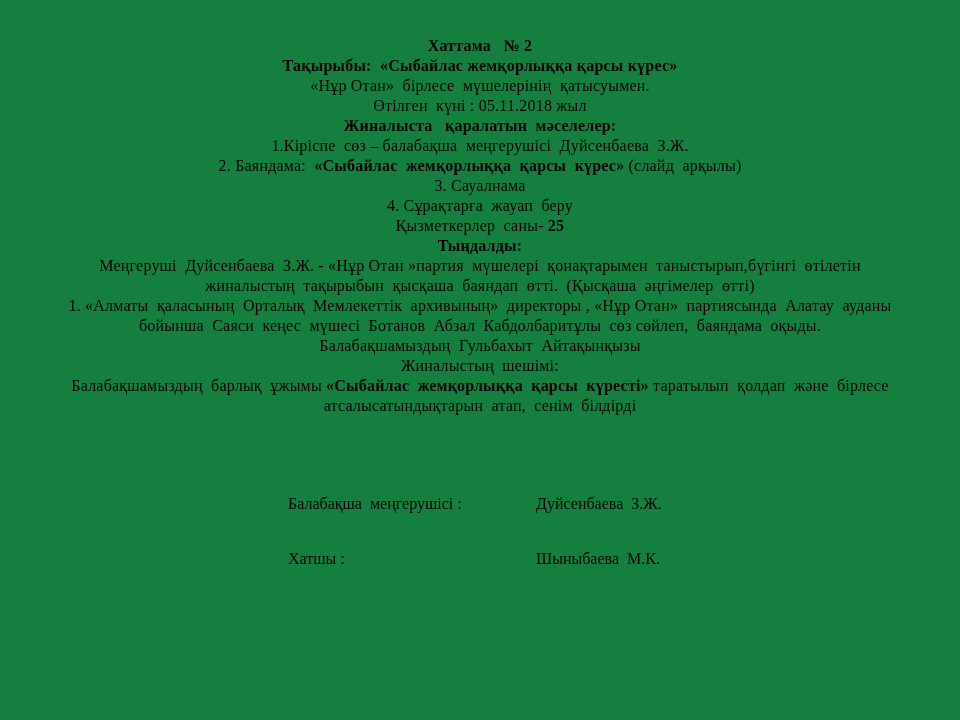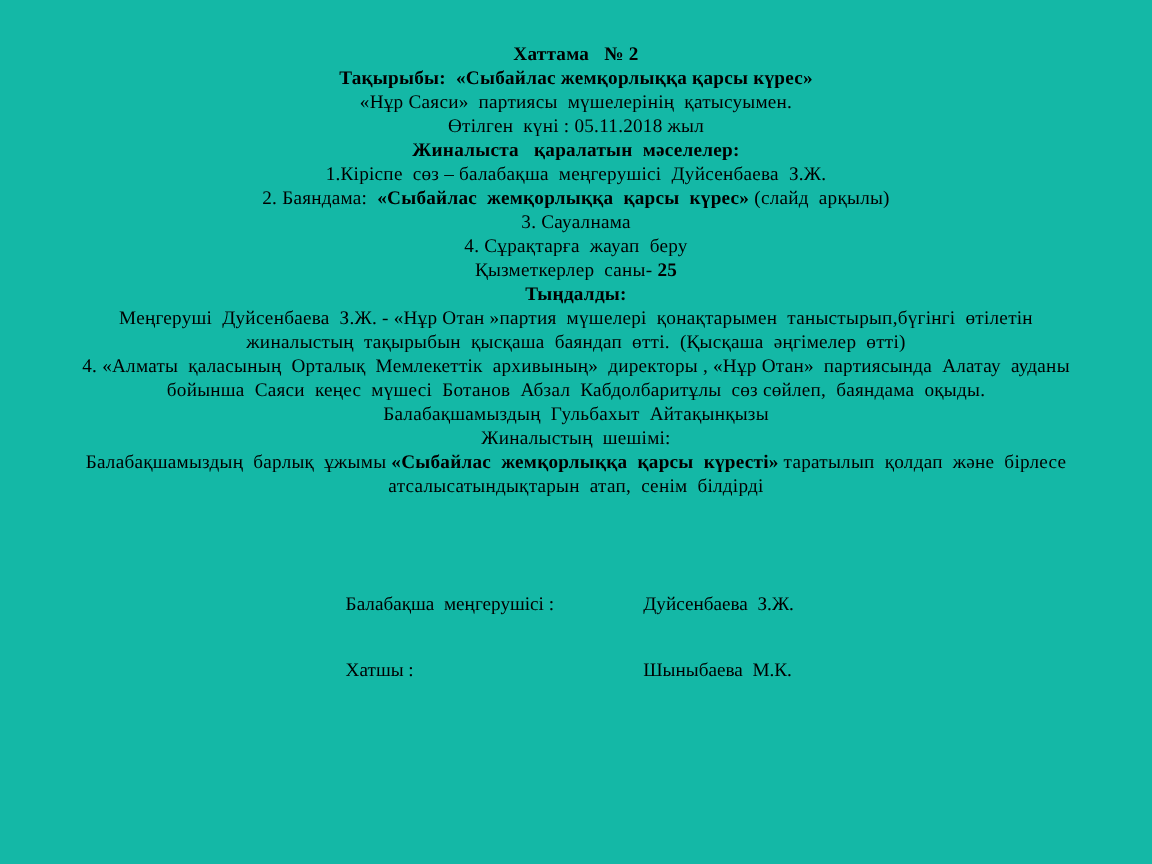--- a/index.html
+++ b/index.html
@@ -4,21 +4,21 @@
 <style>
   html, body {
     margin: 0;
     padding: 0;
     background: #ffffff;
   }
   .page {
     position: relative;
     width: 960px;
     height: 720px;
-    background: #14b8a6;
+    background: #15803d;
     color: #000000;
     font-family: "Liberation Serif", "DejaVu Serif", serif;
     overflow: hidden;
   }
   .doc {
     position: absolute;
     top: 36px;
     left: 28px;
     width: 904px;
   }
@@ -62,32 +62,32 @@
     white-space: pre-wrap;
   }
 </style>
 </head>
 <body>
 
 <div class="page">
   <div class="doc" id="doc-lines">
       <p class="line"><span class="b">Хаттама   № 2</span></p>
       <p class="line"><span class="b">Тақырыбы:  «Сыбайлас жемқорлыққа қарсы күрес»</span></p>
-      <p class="line"><span class="">«Нұр Саяси»  партиясы  мүшелерінің  қатысуымен.</span></p>
+      <p class="line"><span class="">«Нұр Отан»  бірлесе  мүшелерінің  қатысуымен.</span></p>
       <p class="line"><span class="">Өтілген  күні : 05.11.2018 жыл</span></p>
       <p class="line"><span class="b">Жиналыста   қаралатын  мәселелер:</span></p>
       <p class="line"><span class="">1.Кіріспе  сөз – балабақша  меңгерушісі  Дуйсенбаева  З.Ж.</span></p>
       <p class="line"><span class="">2. Баяндама:  </span><span class="b">«Сыбайлас  жемқорлыққа  қарсы  күрес»</span><span class=""> (слайд  арқылы)</span></p>
       <p class="line"><span class="">3. Сауалнама</span></p>
       <p class="line"><span class="">4. Сұрақтарға  жауап  беру</span></p>
       <p class="line"><span class="">Қызметкерлер  саны- </span><span class="b">25</span></p>
       <p class="line"><span class="b">Тыңдалды:</span></p>
       <p class="line"><span class="">Меңгеруші  Дуйсенбаева  З.Ж. - «Нұр Отан »партия  мүшелері  қонақтарымен  таныстырып,бүгінгі  өтілетін</span></p>
       <p class="line"><span class="">жиналыстың  тақырыбын  қысқаша  баяндап  өтті.  (Қысқаша  әңгімелер  өтті)</span></p>
-      <p class="line"><span class="">4. «Алматы  қаласының  Орталық  Мемлекеттік  архивының»  директоры , «Нұр Отан»  партиясында  Алатау  ауданы</span></p>
+      <p class="line"><span class="">1. «Алматы  қаласының  Орталық  Мемлекеттік  архивының»  директоры , «Нұр Отан»  партиясында  Алатау  ауданы</span></p>
       <p class="line"><span class="">бойынша  Саяси  кеңес  мүшесі  Ботанов  Абзал  Кабдолбаритұлы  сөз сөйлеп,  баяндама  оқыды.</span></p>
       <p class="line"><span class="">Балабақшамыздың  Гульбахыт  Айтақынқызы</span></p>
       <p class="line"><span class="">Жиналыстың  шешімі:</span></p>
       <p class="line"><span class="">Балабақшамыздың  барлық  ұжымы </span><span class="b">«Сыбайлас  жемқорлыққа  қарсы  күресті»</span><span class=""> таратылып  қолдап  және  бірлесе</span></p>
       <p class="line"><span class="">атсалысатындықтарын  атап,  сенім  білдірді</span></p>
     </div>
   <div class="sigs" id="sig-rows">
       <div class="sig-row"><span class="sig-label">Балабақша  меңгерушісі :</span><span class="sig-name">Дуйсенбаева  З.Ж.</span></div>
       <div class="sig-row"><span class="sig-label">Хатшы :</span><span class="sig-name">Шыныбаева  М.К.</span></div>
     </div>

